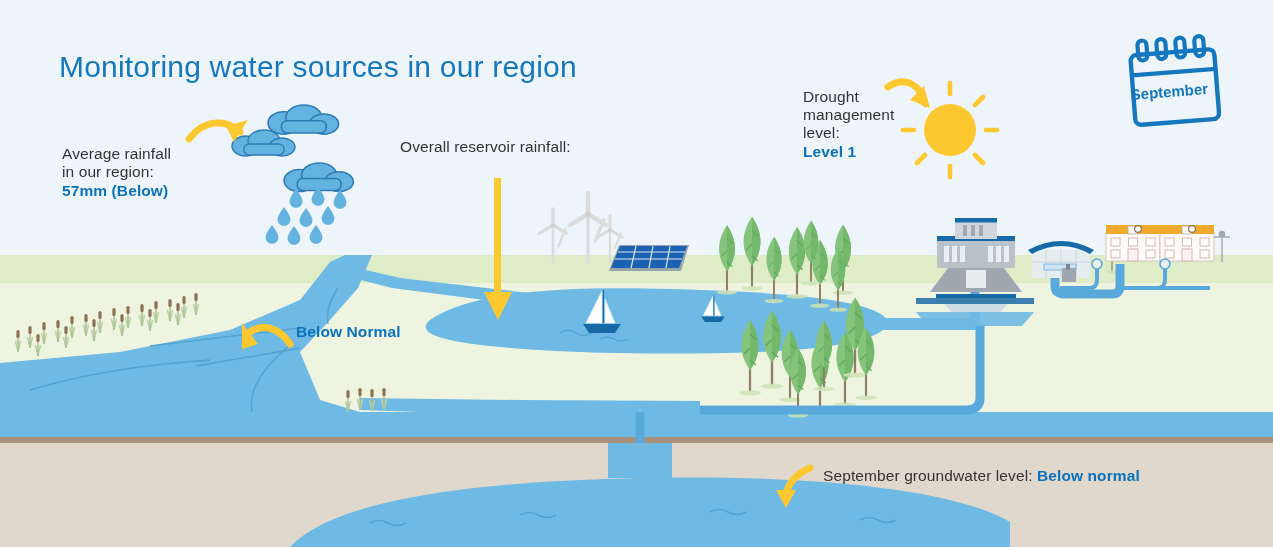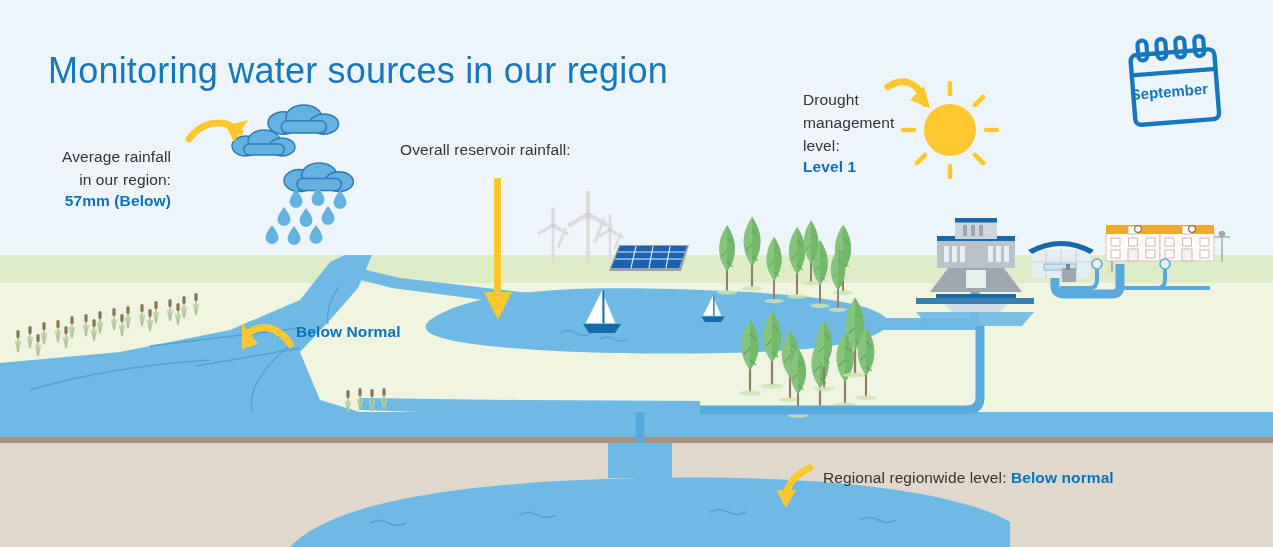--- a/index.html
+++ b/index.html
@@ -5,32 +5,32 @@
   html,body{margin:0;padding:0;}
   body{
     width:1273px;height:547px;overflow:hidden;
     font-family:"Liberation Sans","DejaVu Sans",sans-serif;
     background:#eef5fa;
   }
   #stage{position:relative;width:1273px;height:547px;overflow:hidden;}
   #scene{position:absolute;inset:0;width:1273px;height:547px;}
   .lbl{position:absolute;z-index:30;}
   .lbl .t{
-    font-size:15.5px;line-height:23px;color:#333333;
+    font-size:15.5px;line-height:18px;color:#333333;
     letter-spacing:.1px;white-space:pre-line;
   }
   .lbl .v{
     font-size:15.5px;line-height:19.5px;color:#0b72b9;font-weight:bold;
     letter-spacing:.1px;
   }
   #title{
-    position:absolute;left:48px;top:50px;z-index:40;
-    font-size:36px;color:#1577be;letter-spacing:.2px;
-  }
-  #lbl-rain{left:62px;top:145px;text-align:right;}
+    position:absolute;left:59px;top:50px;z-index:40;
+    font-size:30px;color:#1577be;letter-spacing:.2px;
+  }
+  #lbl-rain{left:62px;top:145px;}
   #lbl-res{left:400px;top:138px;}
   #lbl-drought{left:803px;top:88px;}
   #lbl-river{left:296px;top:322px;}
   #lbl-gw{left:823px;top:466px;}
   #lbl-gw .t,#lbl-gw .v{display:inline;}
   #cal-word{
     position:absolute;left:1130px;top:86px;z-index:40;
     font-size:15px;font-weight:bold;color:#1577be;
     transform:rotate(-4.5deg);transform-origin:left top;
   }
@@ -378,18 +378,18 @@
 management
 level:</div>
     <div class="v">Level 1</div>
   </div>
 
   <div class="lbl" id="lbl-river">
     <div class="v">Below Normal</div>
   </div>
 
   <div class="lbl" id="lbl-gw">
-    <span class="t">Regional regionwide level: </span><span class="v">Below normal</span>
+    <span class="t">September groundwater level: </span><span class="v">Below normal</span>
   </div>
 
   <div id="cal-word">September</div>
 
 </div>
 
 </body></html>

